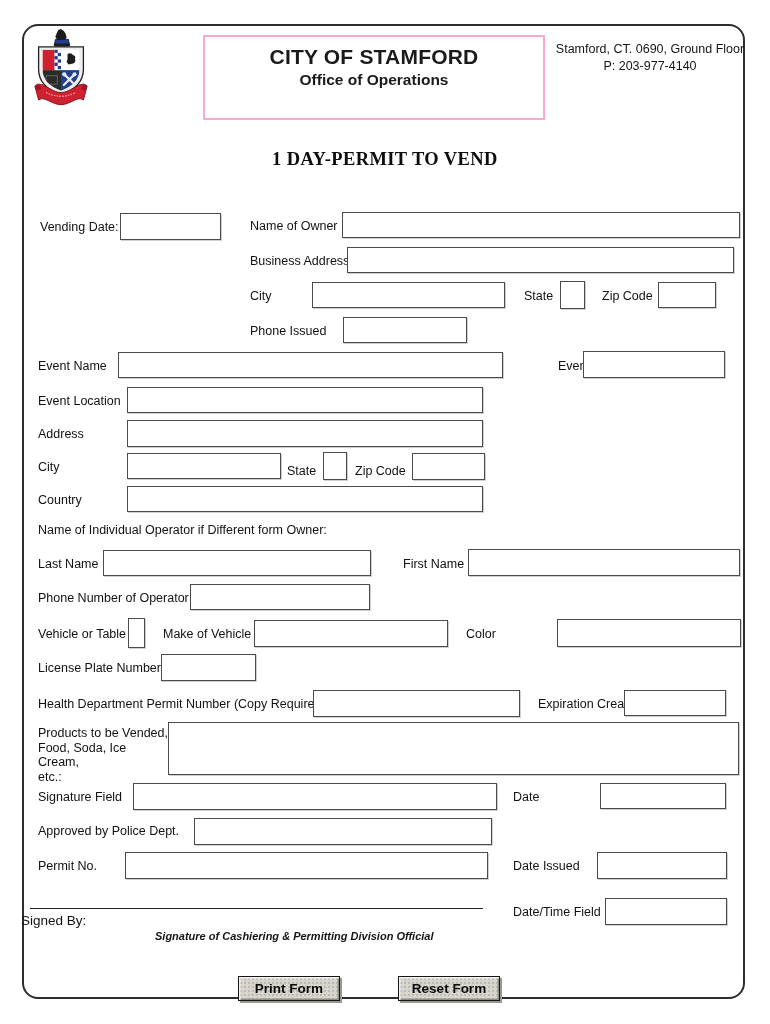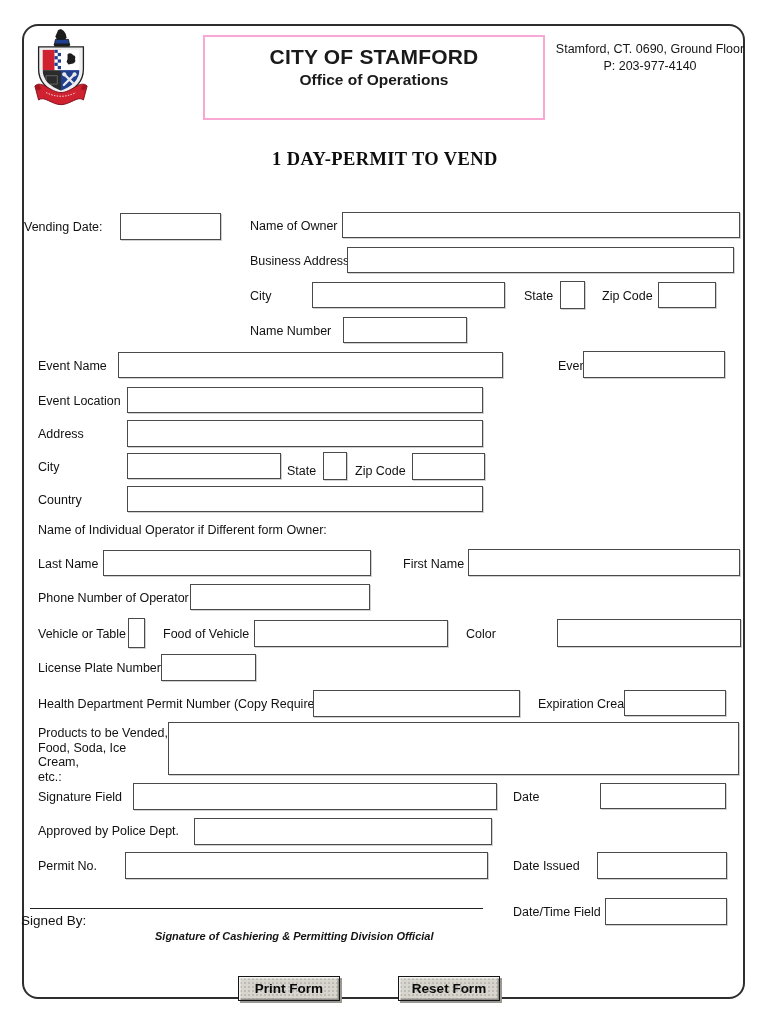--- a/index.html
+++ b/index.html
@@ -88,37 +88,37 @@
   <div class="org-sub">Office of Operations</div>
 </div>
 
 <div class="addr-block">
   <div>Stamford, CT. 0690, Ground Floor</div>
   <div>P: 203-977-4140</div>
 </div>
 
 <div class="form-title">1 DAY-PERMIT TO VEND</div>
 
-<div class="lbl" style="left:24px; top:220px;">Vending Date:</div>
+<div class="lbl" style="left:40px; top:220px;">Vending Date:</div>
 <input class="fld" style="left: 120px; top: 213px; width: 101px; height: 27px;">
 
 <div class="lbl" style="left:250px; top:219px;">Name of Owner</div>
 <input class="fld" style="left: 342px; top: 212px; width: 398px; height: 26px;">
 
 <div class="lbl" style="left:250px; top:254px;">Business Address</div>
 <input class="fld" style="left: 347px; top: 247px; width: 387px; height: 26px;">
 
 <div class="lbl" style="left:250px; top:289px;">City</div>
 <input class="fld" style="left: 312px; top: 282px; width: 193px; height: 26px;">
 <div class="lbl" style="left:524px; top:289px;">State</div>
 <input class="fld" style="left: 560px; top: 281px; width: 25px; height: 28px;">
 <div class="lbl" style="left:602px; top:289px;">Zip Code</div>
 <input class="fld" style="left: 658px; top: 282px; width: 58px; height: 26px;">
 
-<div class="lbl" style="left:250px; top:324px;">Name Number</div>
+<div class="lbl" style="left:250px; top:324px;">Phone Issued</div>
 <input class="fld" style="left: 343px; top: 317px; width: 124px; height: 26px;">
 
 <div class="lbl" style="left:38px; top:359px;">Event Name</div>
 <input class="fld" style="left: 118px; top: 352px; width: 385px; height: 26px;">
 <div class="lbl" style="left:513px; top:359px;margin-left:45px;">Event Date</div>
 <input class="fld" style="left: 583px; top: 351px; width: 142px; height: 27px;">
 
 <div class="lbl" style="left:38px; top:394px;">Event Location</div>
 <input class="fld" style="left: 127px; top: 387px; width: 356px; height: 26px;">
 
@@ -140,21 +140,21 @@
 <div class="lbl" style="left:38px; top:557px;">Last Name</div>
 <input class="fld" style="left: 103px; top: 550px; width: 268px; height: 26px;">
 <div class="lbl" style="left:403px; top:557px;">First Name</div>
 <input class="fld" style="left: 468px; top: 549px; width: 272px; height: 27px;">
 
 <div class="lbl" style="left:38px; top:591px;">Phone Number of Operator</div>
 <input class="fld" style="left: 190px; top: 584px; width: 180px; height: 26px;">
 
 <div class="lbl" style="left:38px; top:627px;">Vehicle or Table</div>
 <input class="fld" style="left: 128px; top: 618px; width: 17px; height: 30px;">
-<div class="lbl" style="left:163px; top:627px;">Food of Vehicle</div>
+<div class="lbl" style="left:163px; top:627px;">Make of Vehicle</div>
 <input class="fld" style="left: 254px; top: 620px; width: 194px; height: 27px;">
 <div class="lbl" style="left:466px; top:627px;">Color</div>
 <input class="fld" style="left: 557px; top: 619px; width: 184px; height: 28px;">
 
 <div class="lbl" style="left:38px; top:661px;">License Plate Number</div>
 <input class="fld" style="left: 161px; top: 654px; width: 95px; height: 27px;">
 
 <div class="lbl" style="left:38px; top:697px;">Health Department Permit Number (Copy Required)</div>
 <input class="fld" style="left: 313px; top: 690px; width: 207px; height: 27px;">
 <div class="lbl" style="left:538px; top:697px;">Expiration Cream</div>

